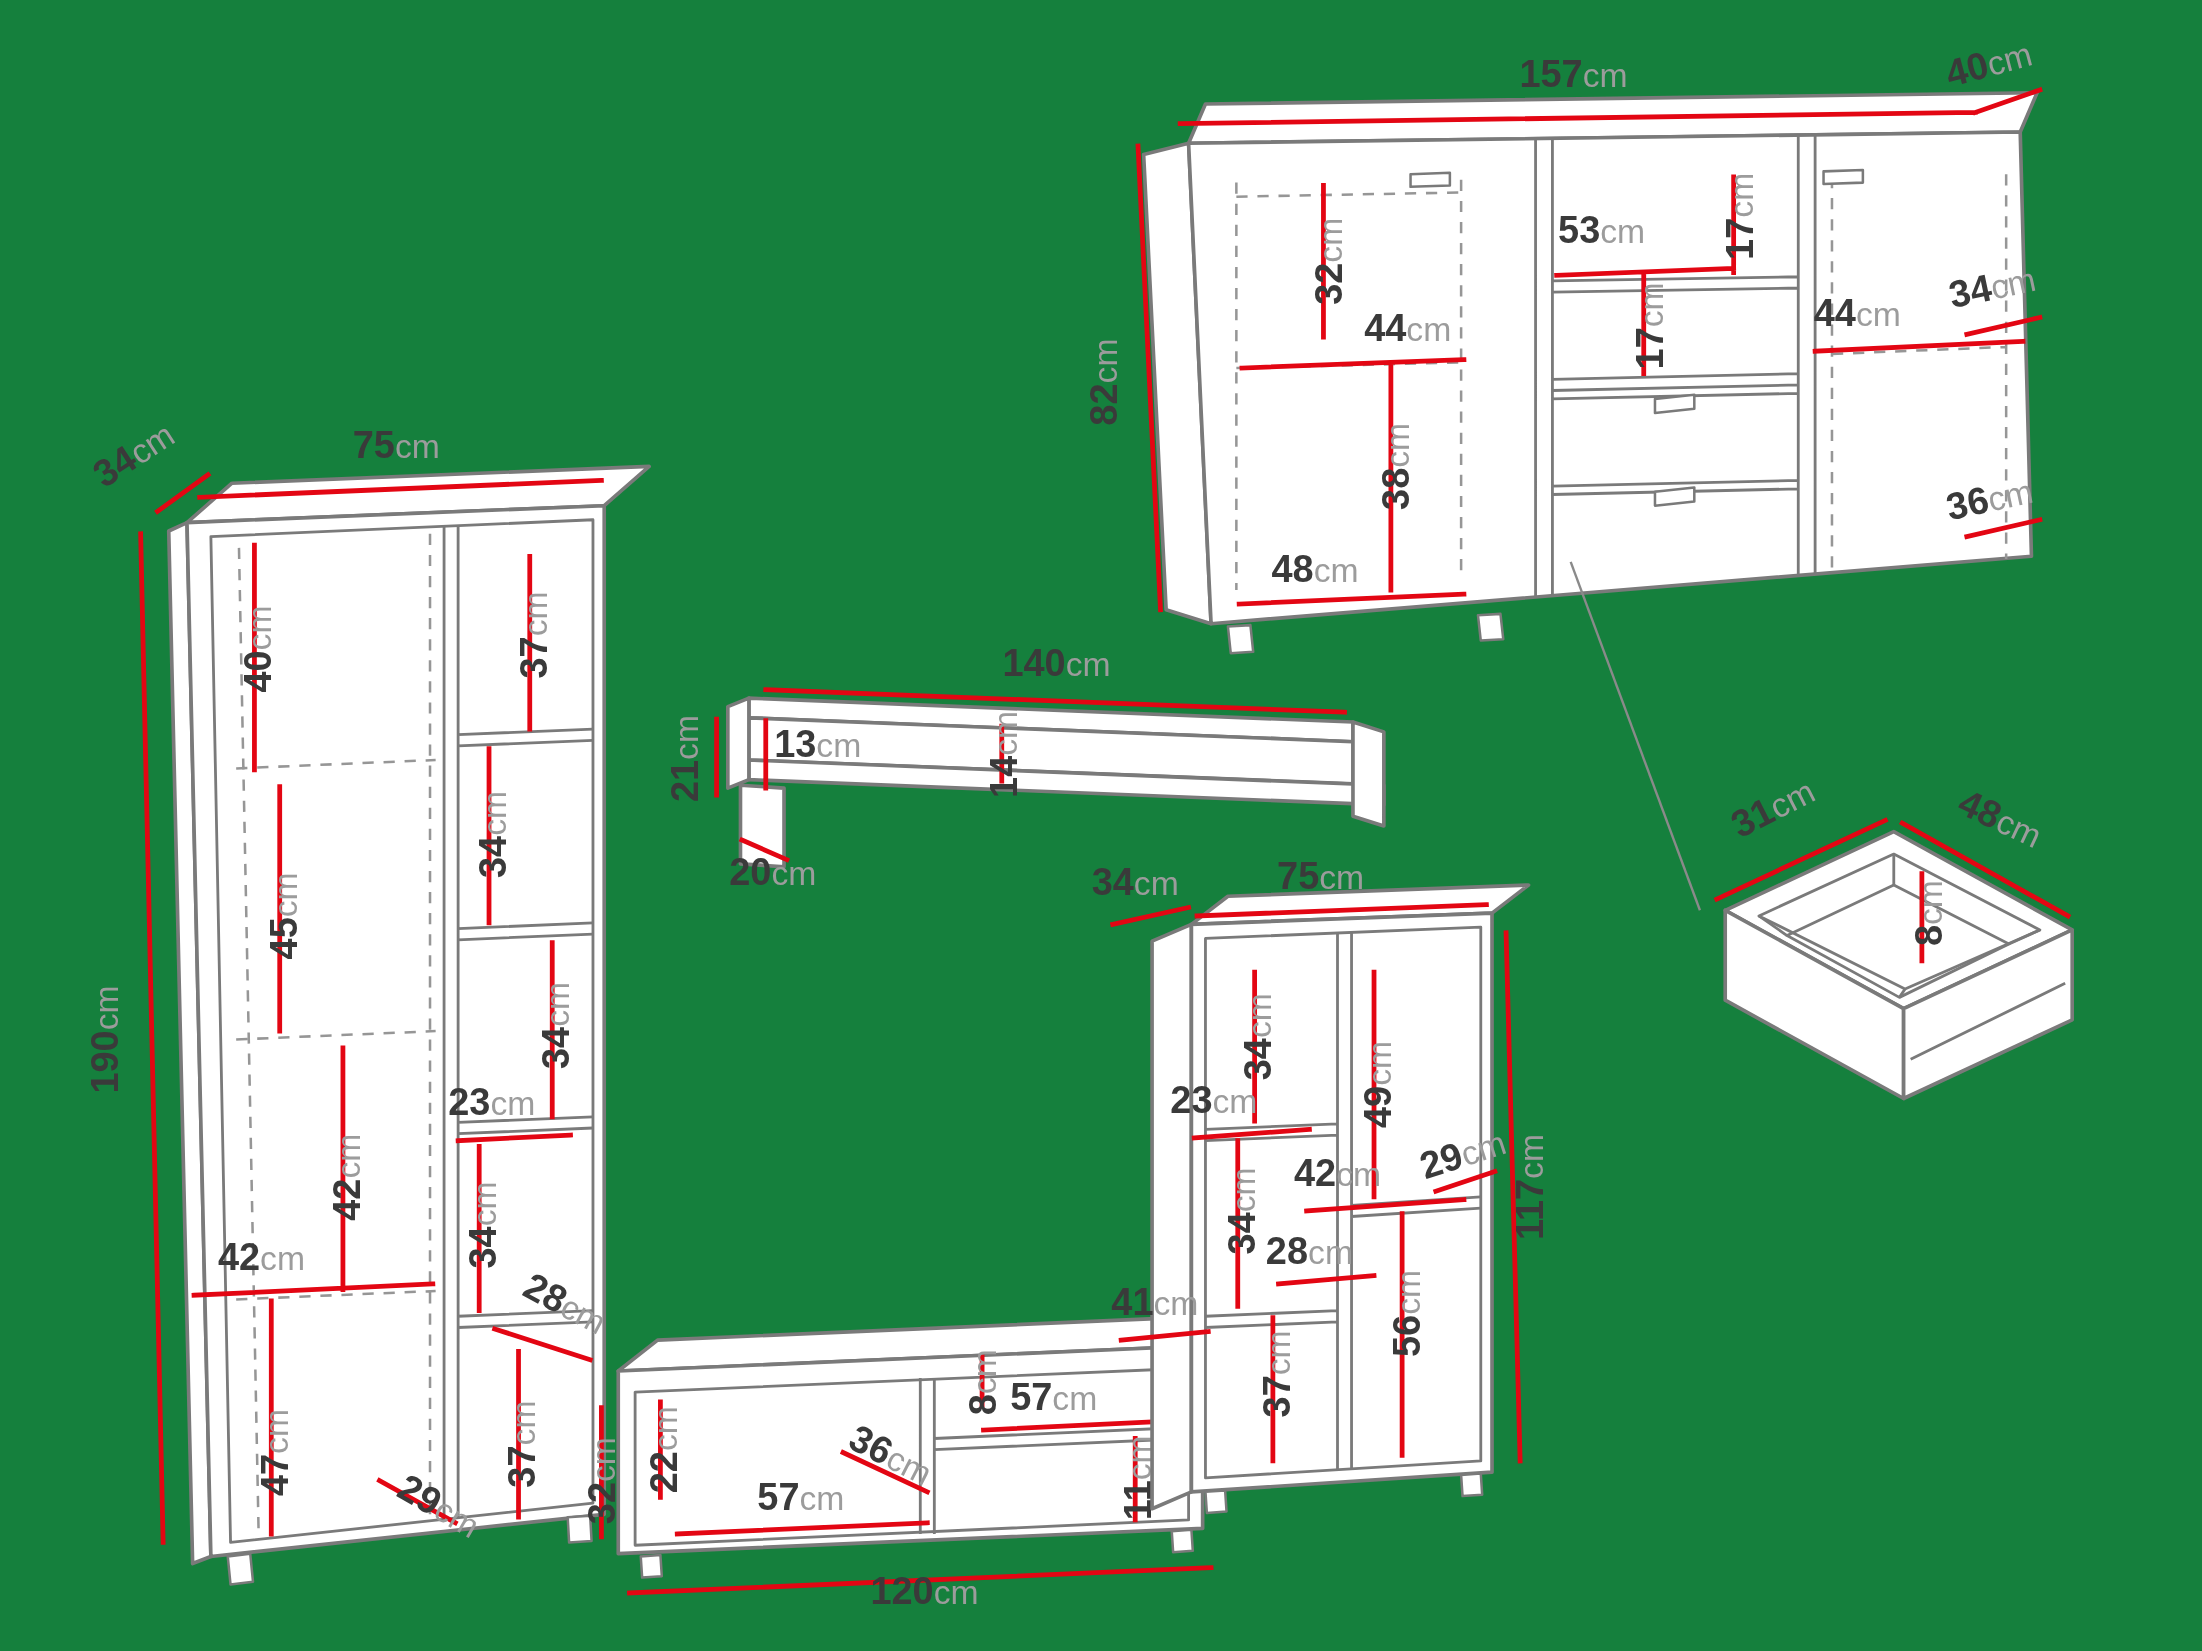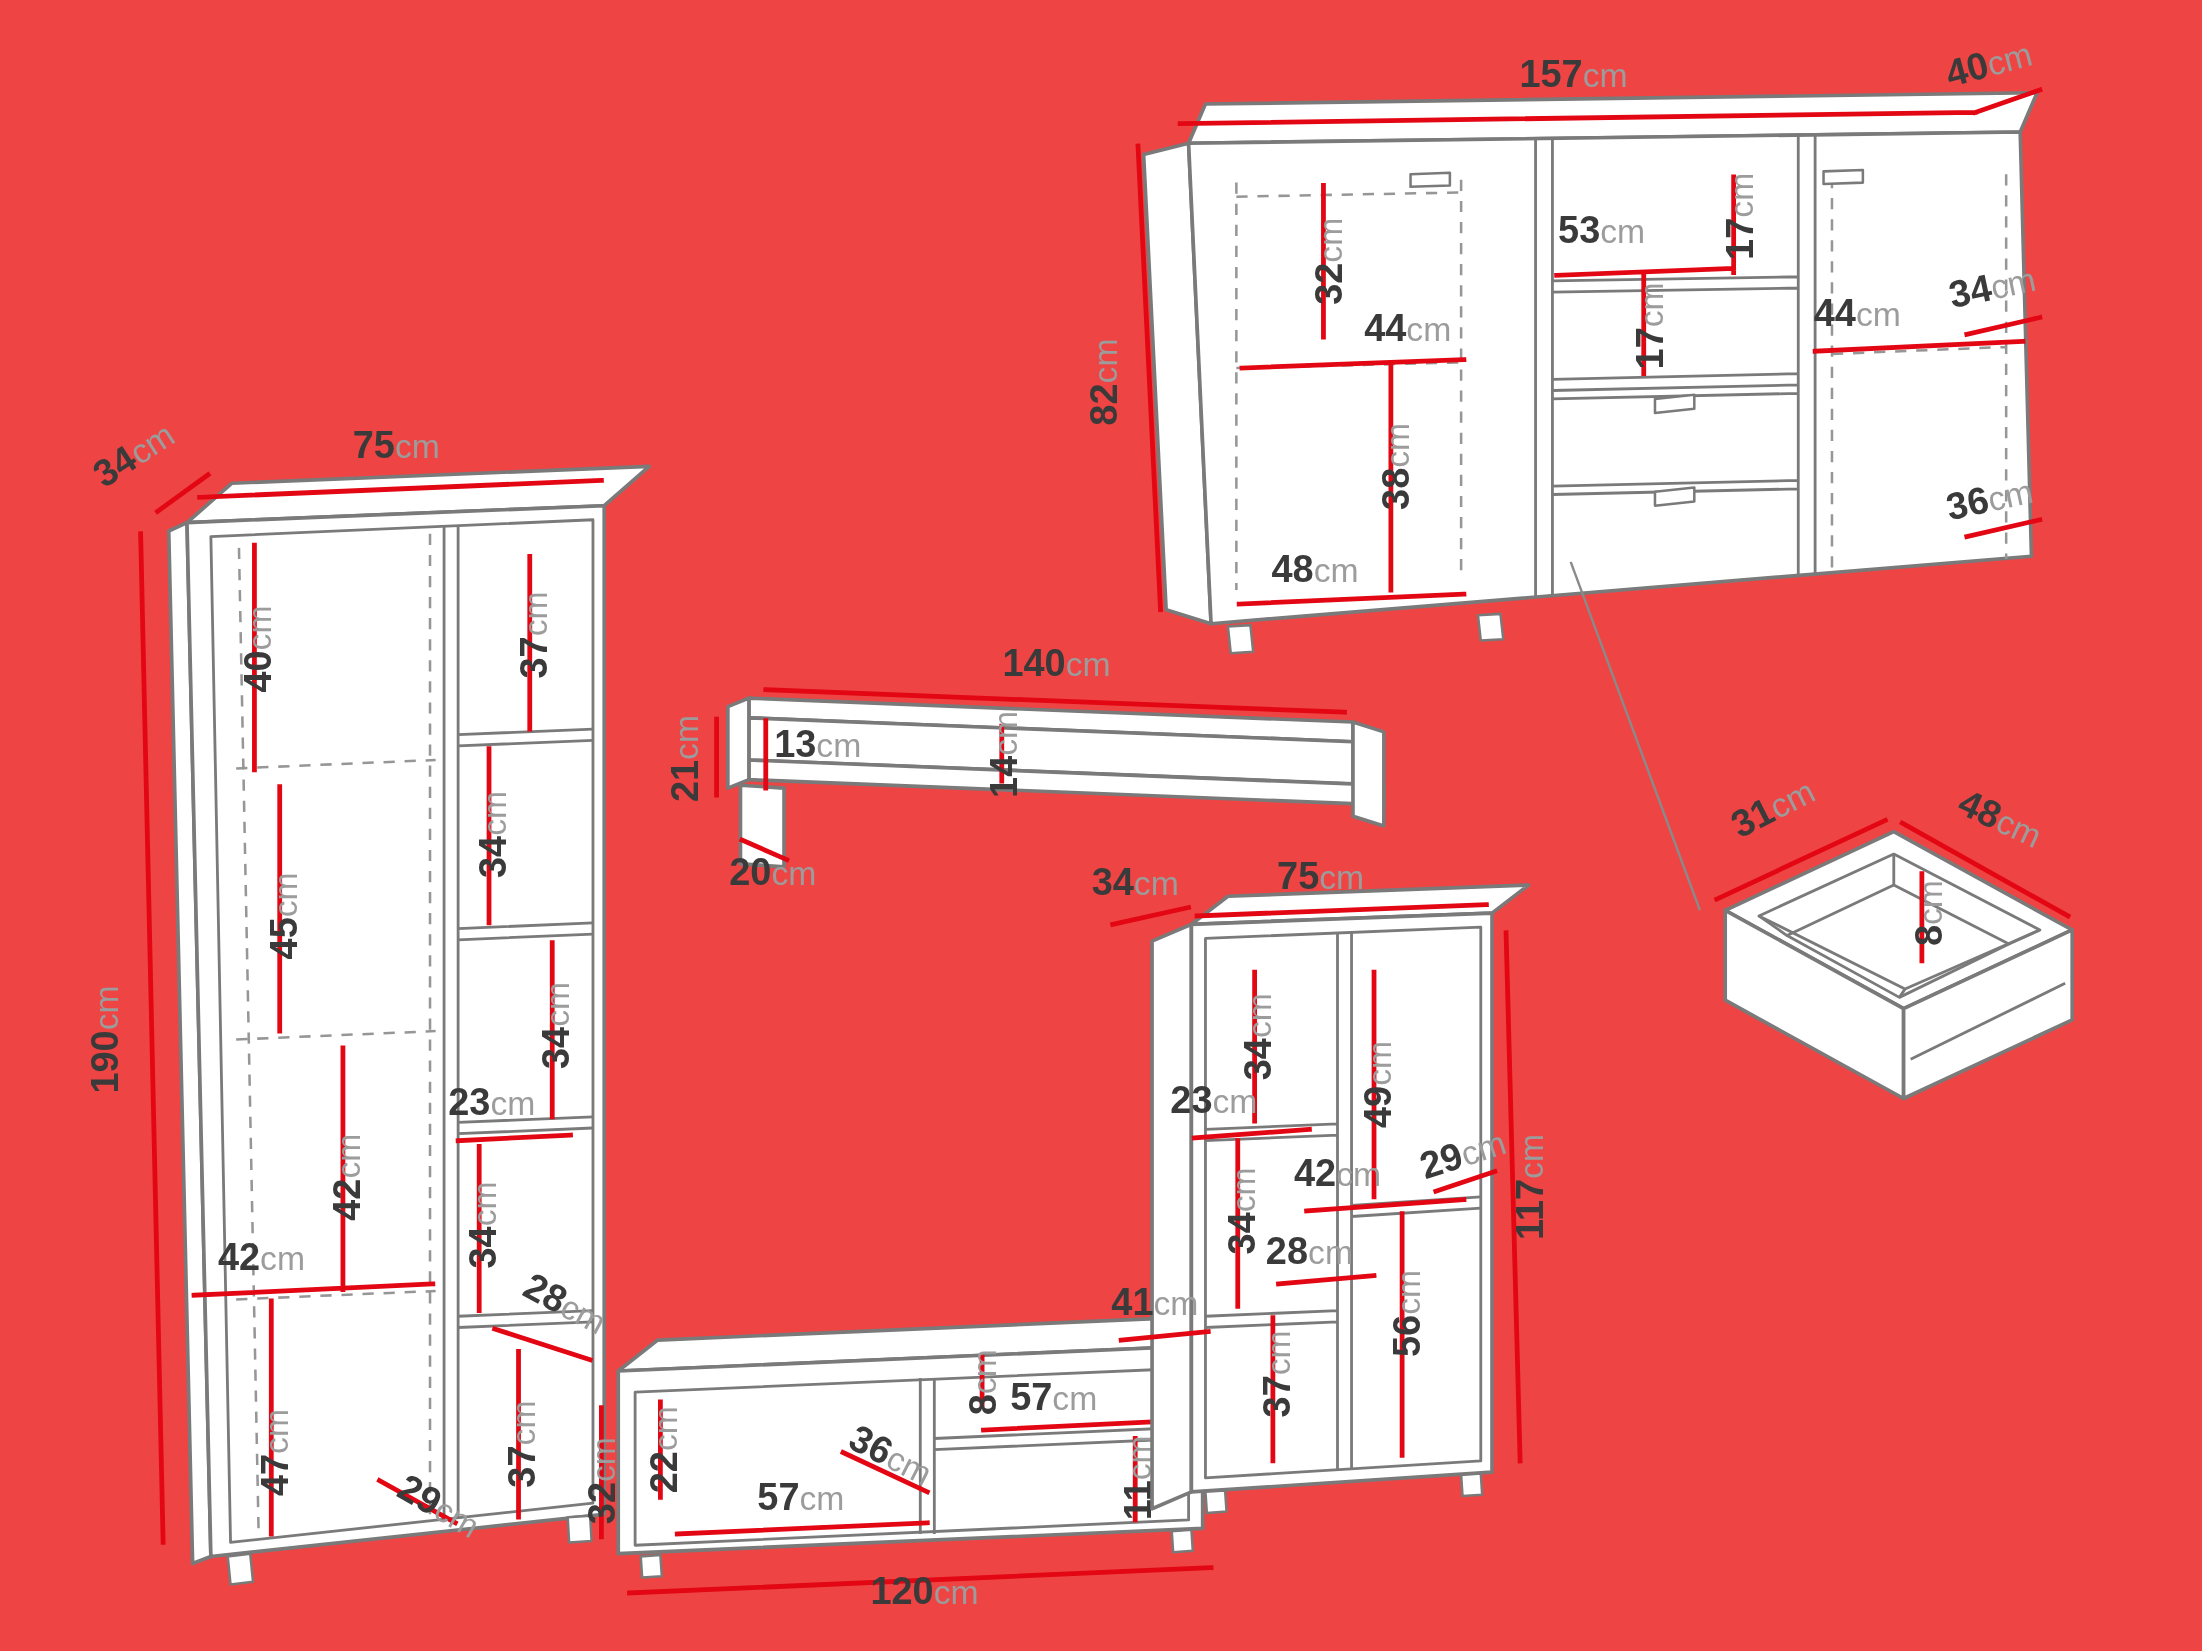--- a/index.html
+++ b/index.html
@@ -1,16 +1,16 @@
 <!DOCTYPE html>
 <html style="--dimension: #e30613; --outline: #7a7a7a; --label: #3a3a3a; --unit_label: #9c9c9c;font-size:13.8px"><head>
 <meta charset="utf-8">
 <style>
   html,body { margin:0; padding:0; background:#ffffff; }
-  .canvas { width:2203px; height:1652px; position:relative; background:#ef4444; overflow:hidden; }
+  .canvas { width:2203px; height:1652px; position:relative; background:#15803d; overflow:hidden; }
   svg { display:block; width:2203px; height:1652px; }
   .face   { fill:#ffffff; stroke:var(--outline,#7a7a7a); stroke-width:2.6; stroke-linejoin:round; }
   .inner  { fill:none;    stroke:var(--outline,#7a7a7a); stroke-width:2;   stroke-linejoin:round; }
   .detail { fill:#ffffff; stroke:var(--outline,#7a7a7a); stroke-width:1.8; stroke-linejoin:round; }
   .dashed { fill:none;    stroke:#969696; stroke-width:1.8; stroke-dasharray:8 7; }
   .red    { fill:none;    stroke:var(--dimension,#e30613); stroke-width:3.4; stroke-linecap:square; }
   .leader { fill:none;    stroke:#8a8a8a; stroke-width:1.7; }
   text.dim { text-anchor:middle; font-family:"Liberation Sans", sans-serif; }
   .num  { font-weight:bold; font-size:27px; fill:var(--label,#3a3a3a); }
   .unit { font-weight:normal; font-size:24px; fill:var(--unit_label,#9c9c9c); }

